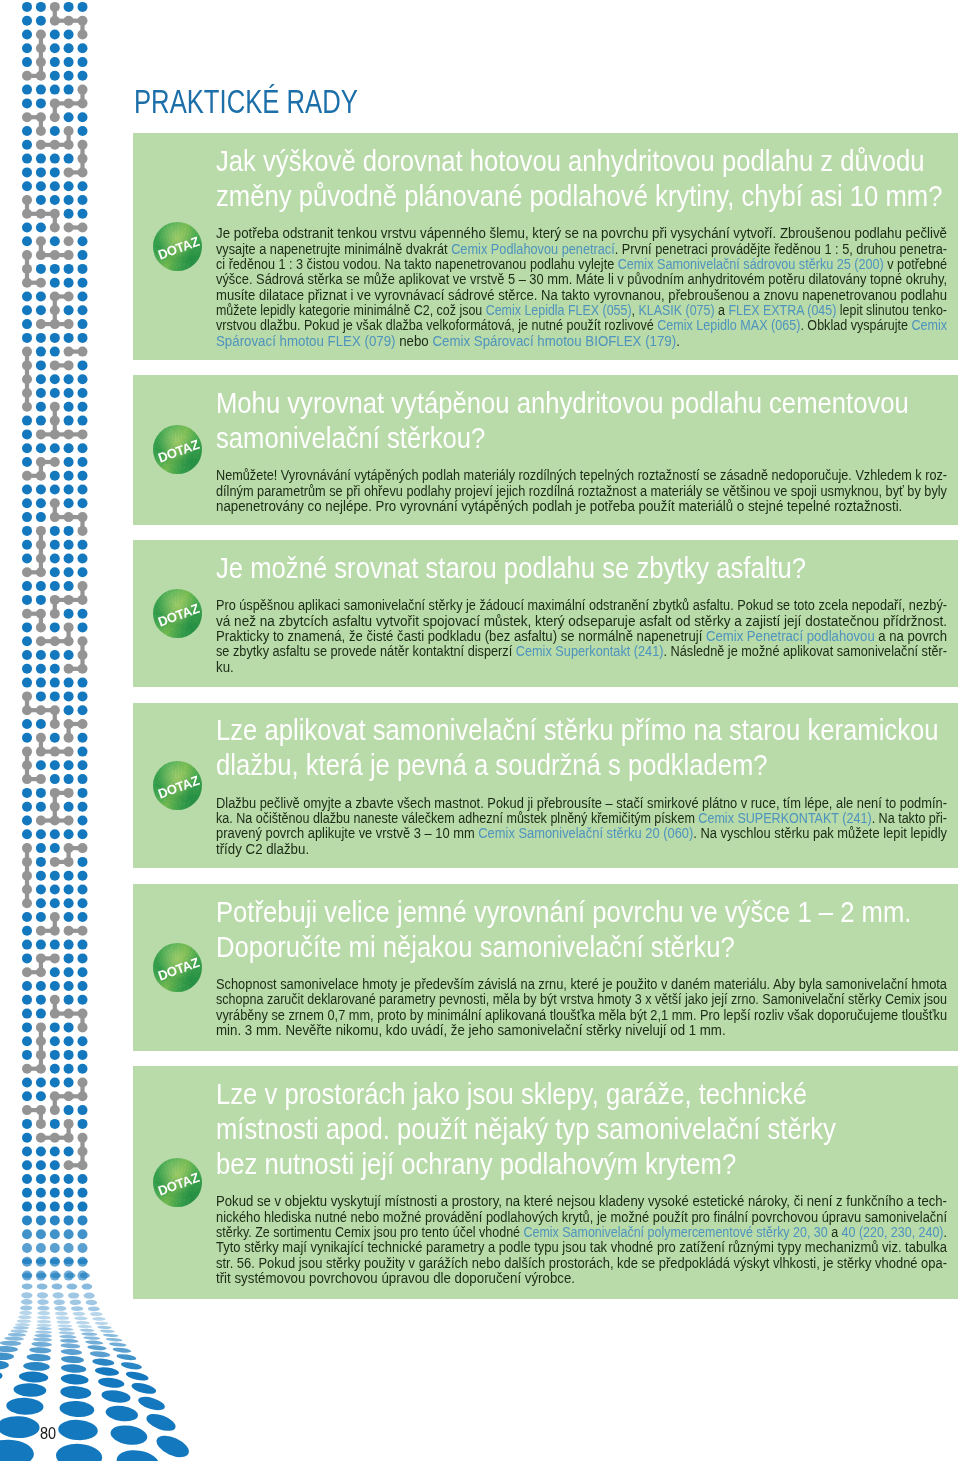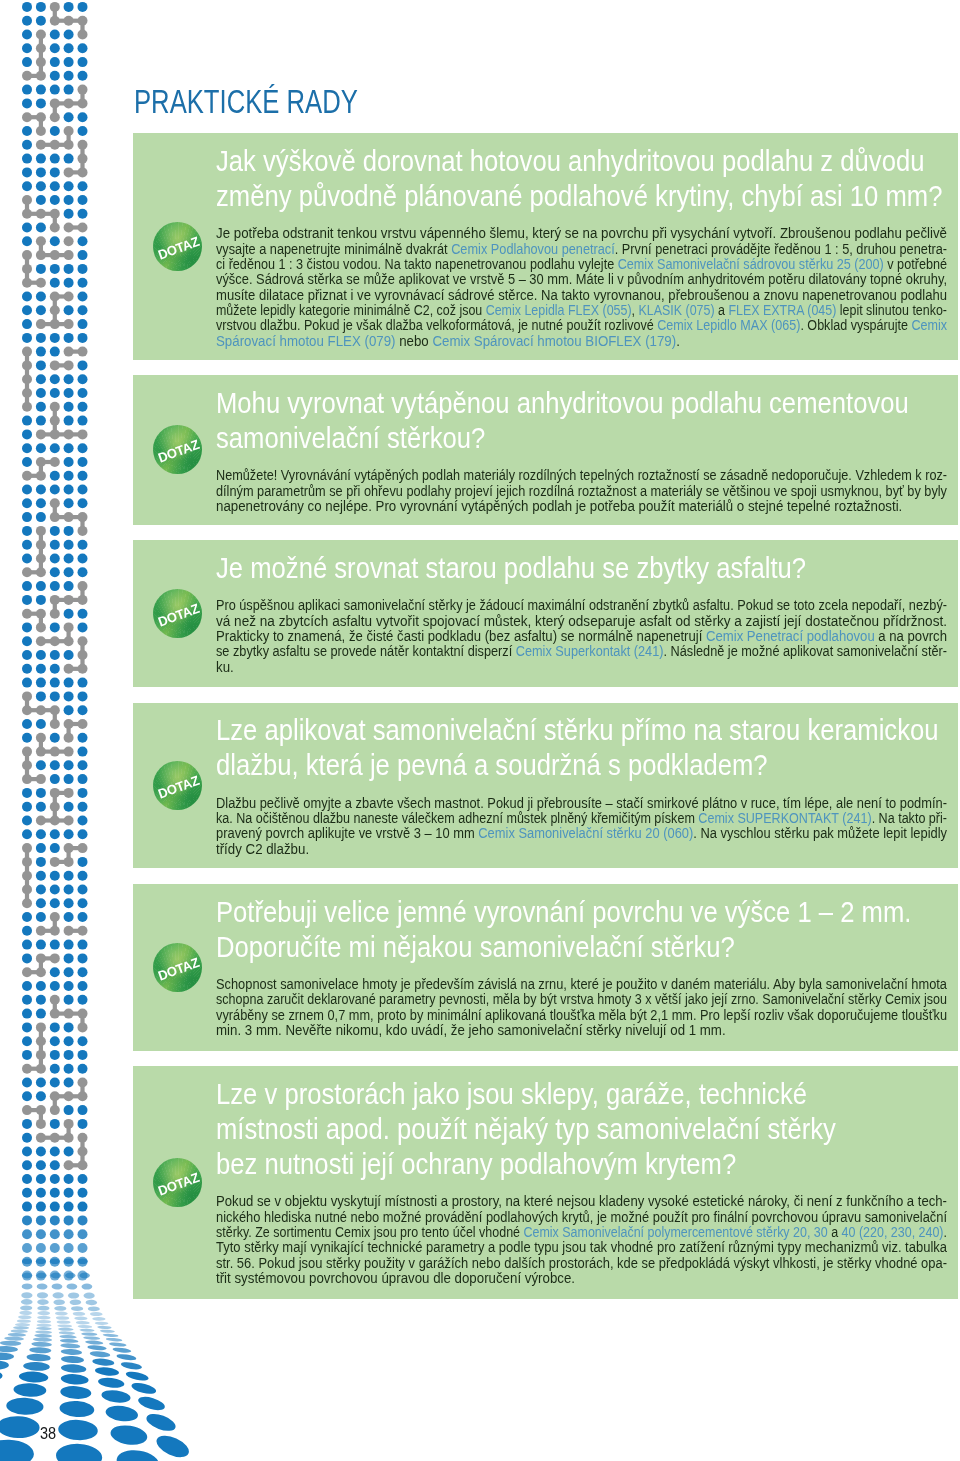--- a/index.html
+++ b/index.html
@@ -936,14 +936,14 @@
         <div class="qline" style="top: 82.815px;">bez nutnosti její ochrany podlahovým krytem?</div>
         <div class="aline j" style="top: 126.98px; transform: scaleX(0.86478);">Pokud se v objektu vyskytují místnosti a prostory, na které nejsou kladeny vysoké estetické nároky, či není z funkčního a tech-</div>
         <div class="aline j" style="top: 142.31px; transform: scaleX(0.84803);">nického hlediska nutné nebo možné provádění podlahových krytů, je možné použít pro finální povrchovou úpravu samonivelační</div>
         <div class="aline j" style="top: 157.64px; transform: scaleX(0.82102);">stěrky. Ze sortimentu Cemix jsou pro tento účel vhodné <i class="lk">Cemix Samonivelační polymercementové stěrky 20, 30</i> a <i class="lk">40 (220, 230, 240)</i>.</div>
         <div class="aline j" style="top: 172.97px; transform: scaleX(0.85486);">Tyto stěrky mají vynikající technické parametry a podle typu jsou tak vhodné pro zatížení různými typy mechanizmů viz. tabulka</div>
         <div class="aline j" style="top: 188.3px; transform: scaleX(0.85144);">str. 56. Pokud jsou stěrky použity v garážích nebo dalších prostorách, kde se předpokládá výskyt vlhkosti, je stěrky vhodné opa-</div>
         <div class="aline" style="top: 203.63px; transform: scaleX(0.875);">třit systémovou povrchovou úpravou dle doporučení výrobce.</div>
       </div>
     </div>
 
-  <div id="pagenum">38</div>
+  <div id="pagenum">80</div>
 </div>
 
 </body></html>

